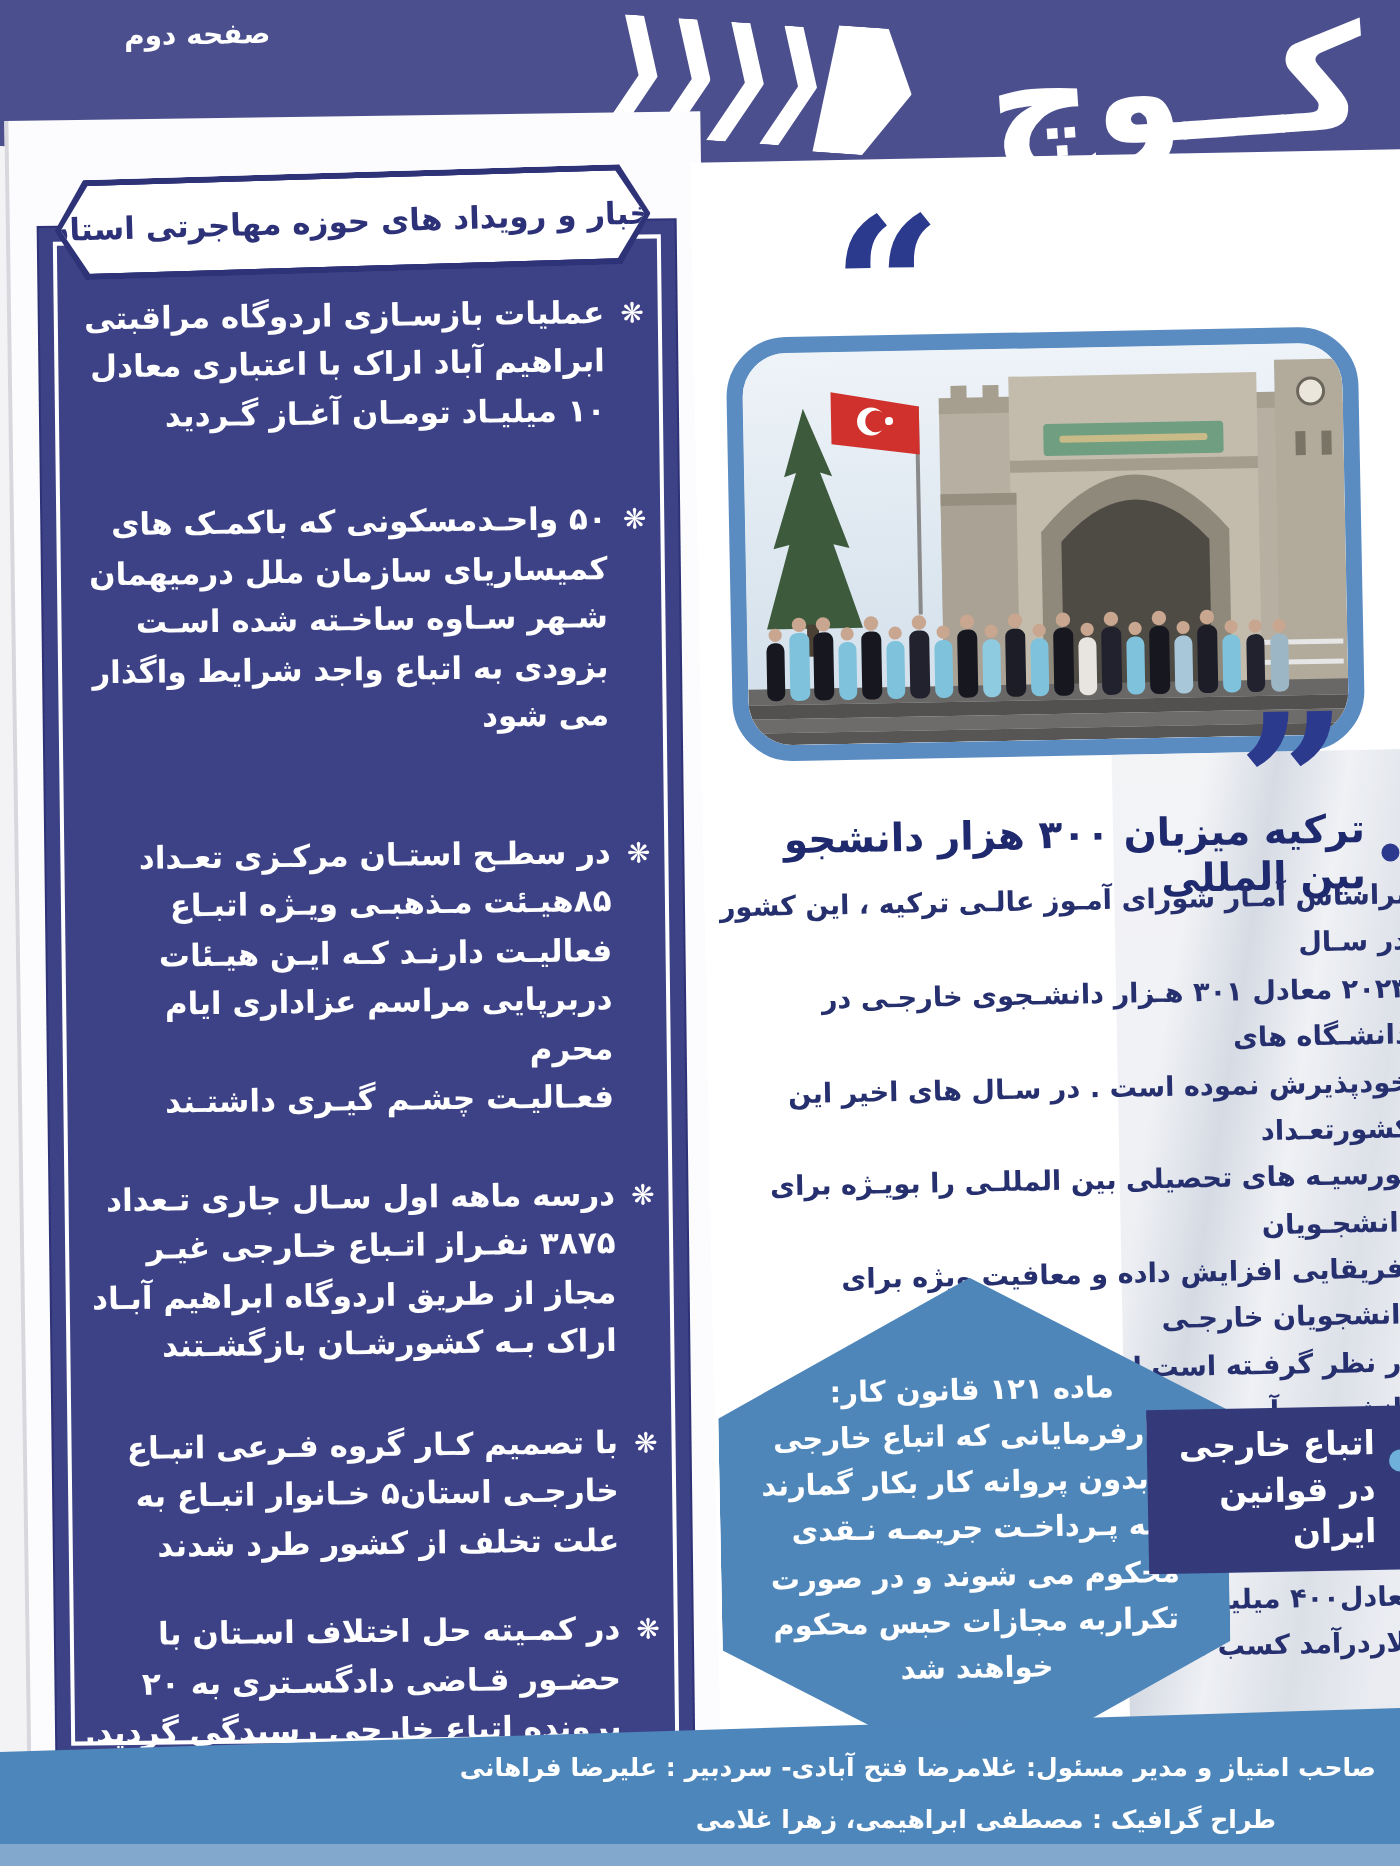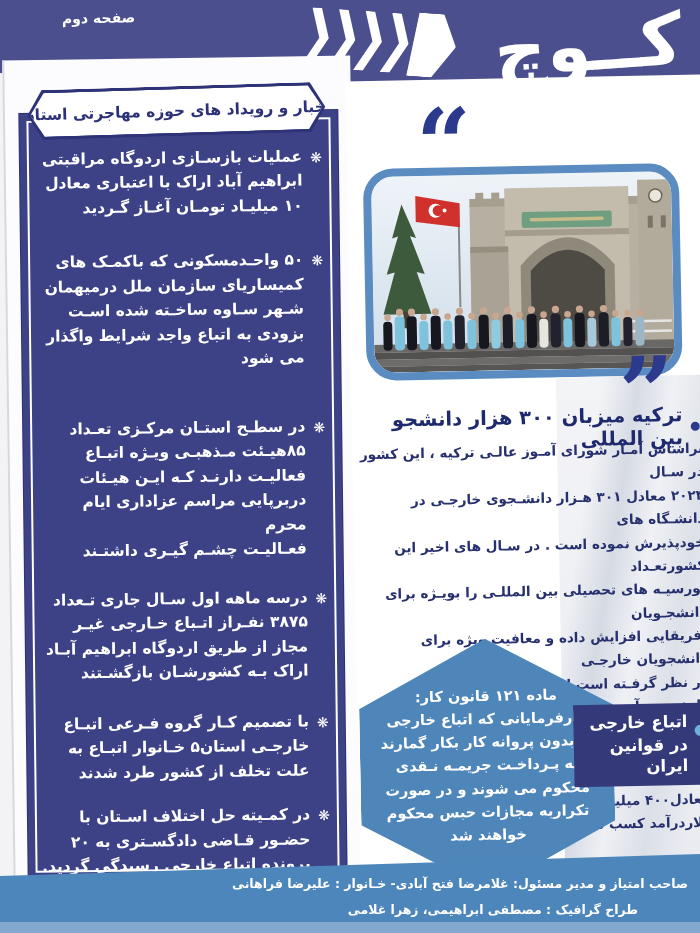--- a/index.html
+++ b/index.html
@@ -296,15 +296,15 @@
   </div>
 
   <div class="abs side-label">
     <span class="side-dot"></span>
     <span class="lbl">اتباع خارجی</span>
     <span class="lbl">در قوانین ایران</span>
   </div>
 </div>
 
 <div class="abs footer-band"></div>
-<div class="abs credit1">صاحب امتیاز و مدیر مسئول: غلامرضا فتح آبادی- خـانوار : علیرضا فراهانی</div>
+<div class="abs credit1">صاحب امتیاز و مدیر مسئول: غلامرضا فتح آبادی- سردبیر : علیرضا فراهانی</div>
 <div class="abs credit2">طراح گرافیک : مصطفی ابراهیمی، زهرا غلامی</div>
 <div class="abs bottom-strip"></div>
 
 </body></html>

